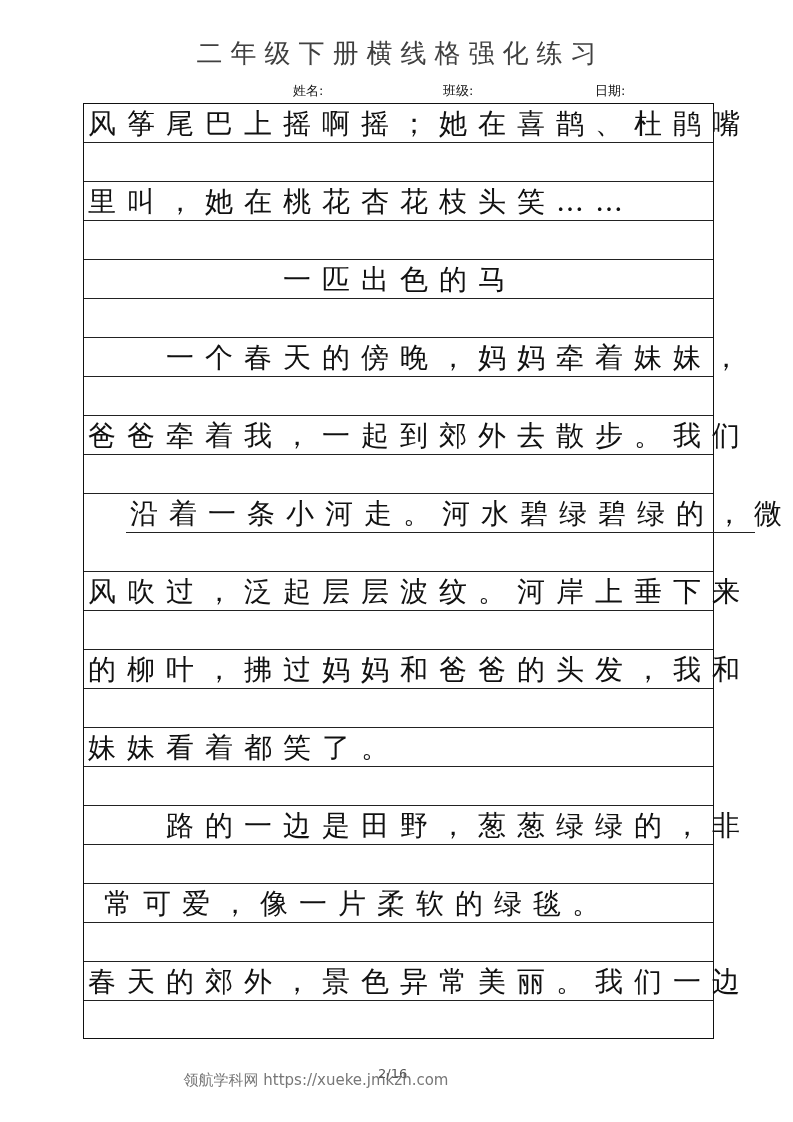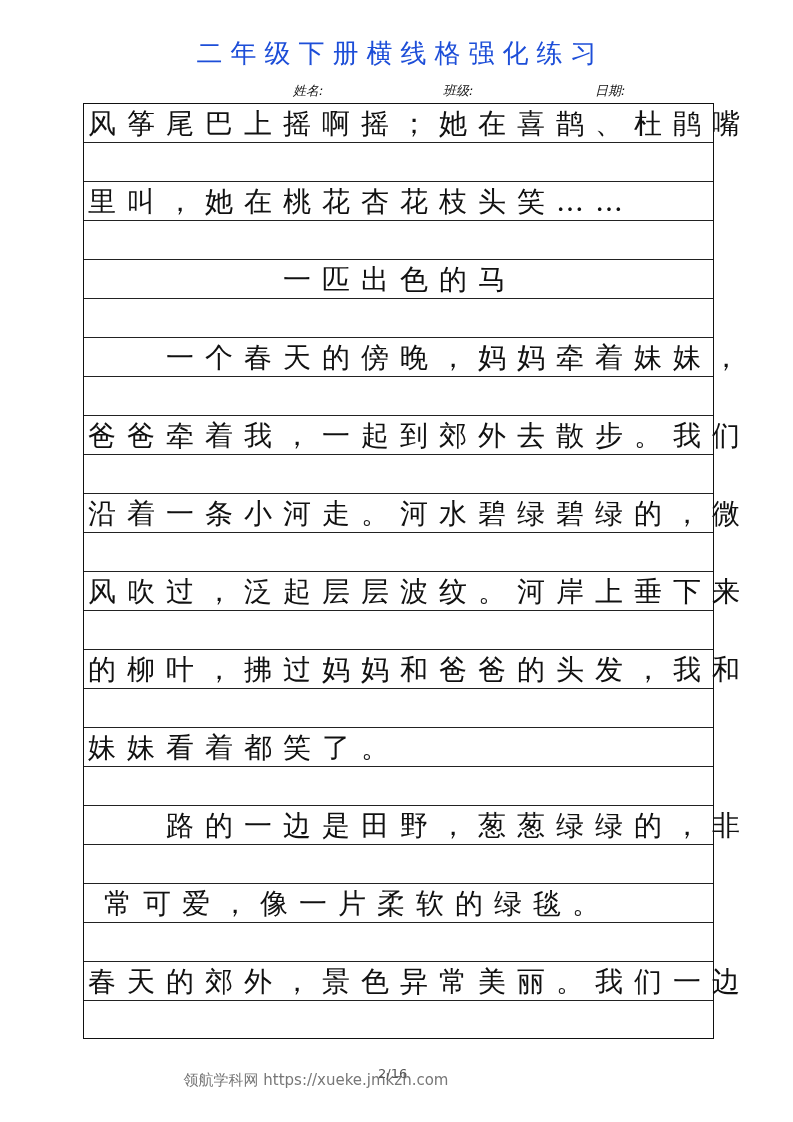--- a/index.html
+++ b/index.html
@@ -20,33 +20,32 @@
     left: 0;
     width: 793px;
     top: 36px;
     height: 34px;
     text-align: center;
     font-size: 26px;
     line-height: 34px;
     letter-spacing: 8px;
     padding-left: 8px;
     box-sizing: border-box;
-    color: #1d4ed8;
+    color: #404040;
   }
   .meta-row {
     position: absolute;
     top: 82px;
     height: 18px;
     left: 0;
     width: 793px;
     font-family: "DejaVu Sans", "Liberation Sans", sans-serif;
     font-size: 13px;
     line-height: 18px;
     color: #111;
-    font-style: italic;
   }
   .meta-field {
     position: absolute;
     top: 0;
     white-space: nowrap;
   }
   .sheet {
     position: absolute;
     left: 83px;
     top: 103px;
@@ -132,21 +131,21 @@
     </div>
     <div class="row" style="top: 273px;">
       <span class="row-text" style="left: 4px;"></span>
     </div>
     <div class="row" style="top: 312px;">
       <span class="row-text" style="left: 4px;">爸爸牵着我，一起到郊外去散步。我们</span>
     </div>
     <div class="row" style="top: 351px;">
       <span class="row-text" style="left: 4px;"></span>
     </div>
-    <div class="row" style="top: 390px;">
+    <div class="row" style="top: 390px; margin-left: 42px;">
       <span class="row-text" style="left: 4px;">沿着一条小河走。河水碧绿碧绿的，微</span>
     </div>
     <div class="row" style="top: 429px;">
       <span class="row-text" style="left: 4px;"></span>
     </div>
     <div class="row" style="top: 468px;">
       <span class="row-text" style="left: 4px;">风吹过，泛起层层波纹。河岸上垂下来</span>
     </div>
     <div class="row" style="top: 507px;">
       <span class="row-text" style="left: 4px;"></span>

